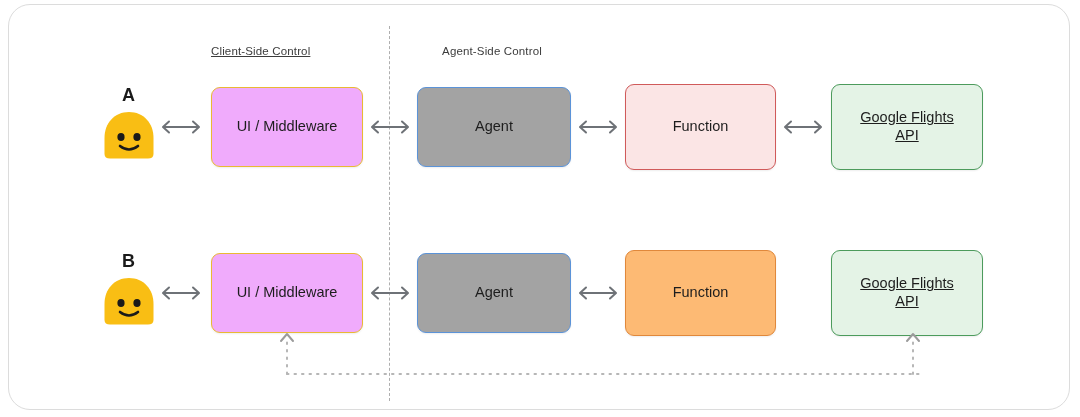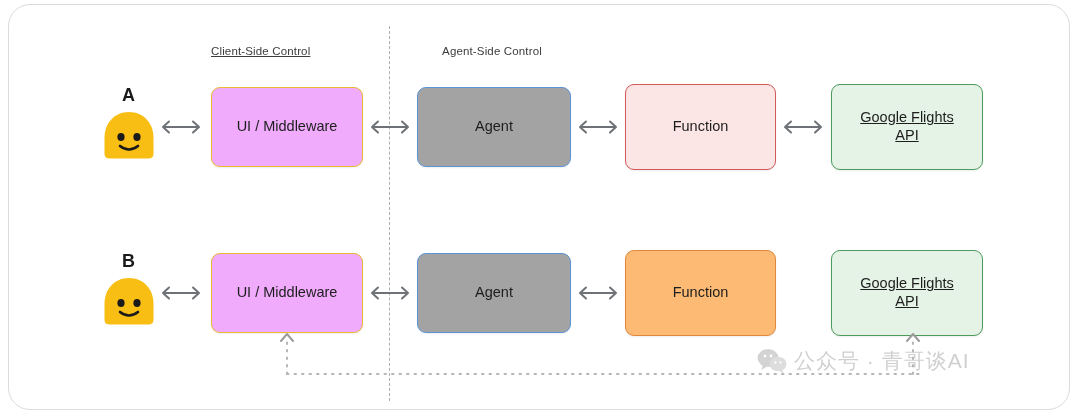--- a/index.html
+++ b/index.html
@@ -238,26 +238,13 @@
 
     <line x1="17" y1="44" x2="653" y2="44" stroke="#b6b6b6" stroke-width="2" stroke-dasharray="1.5 6" stroke-linecap="round"></line>
 
     <line x1="17" y1="44" x2="17" y2="12" stroke="#b6b6b6" stroke-width="2" stroke-dasharray="1.5 6" stroke-linecap="round"></line>
     <polyline points="11,11 17,4 23,11" stroke="#9b9b9b" stroke-width="2" fill="none" stroke-linecap="round" stroke-linejoin="round"></polyline>
 
     <line x1="643" y1="44" x2="643" y2="12" stroke="#b6b6b6" stroke-width="2" stroke-dasharray="1.5 6" stroke-linecap="round"></line>
     <polyline points="637,11 643,4 649,11" stroke="#9b9b9b" stroke-width="2" fill="none" stroke-linecap="round" stroke-linejoin="round"></polyline>
   </svg>
 
-  <div id="watermark">
-    <svg width="30" height="26" viewBox="0 0 30 26">
-      <ellipse cx="11" cy="10" rx="10.5" ry="9" fill="#b9b9b9"></ellipse>
-      <path d="M6 17 L4 22 L9.5 19 Z" fill="#b9b9b9"></path>
-      <ellipse cx="8" cy="8" rx="1.4" ry="1.4" fill="#ffffff"></ellipse>
-      <ellipse cx="14" cy="8" rx="1.4" ry="1.4" fill="#ffffff"></ellipse>
-      <ellipse cx="21" cy="16" rx="8.5" ry="7.3" fill="#c9c9c9"></ellipse>
-      <path d="M25 21.5 L27 25.5 L22.5 23.2 Z" fill="#c9c9c9"></path>
-      <ellipse cx="18.5" cy="14.5" rx="1.15" ry="1.15" fill="#ffffff"></ellipse>
-      <ellipse cx="23.5" cy="14.5" rx="1.15" ry="1.15" fill="#ffffff"></ellipse>
-    </svg>
-    <span class="wm-text">公众号 · 青哥谈AI</span>
-  </div>
 </div>
 
 </body></html>

